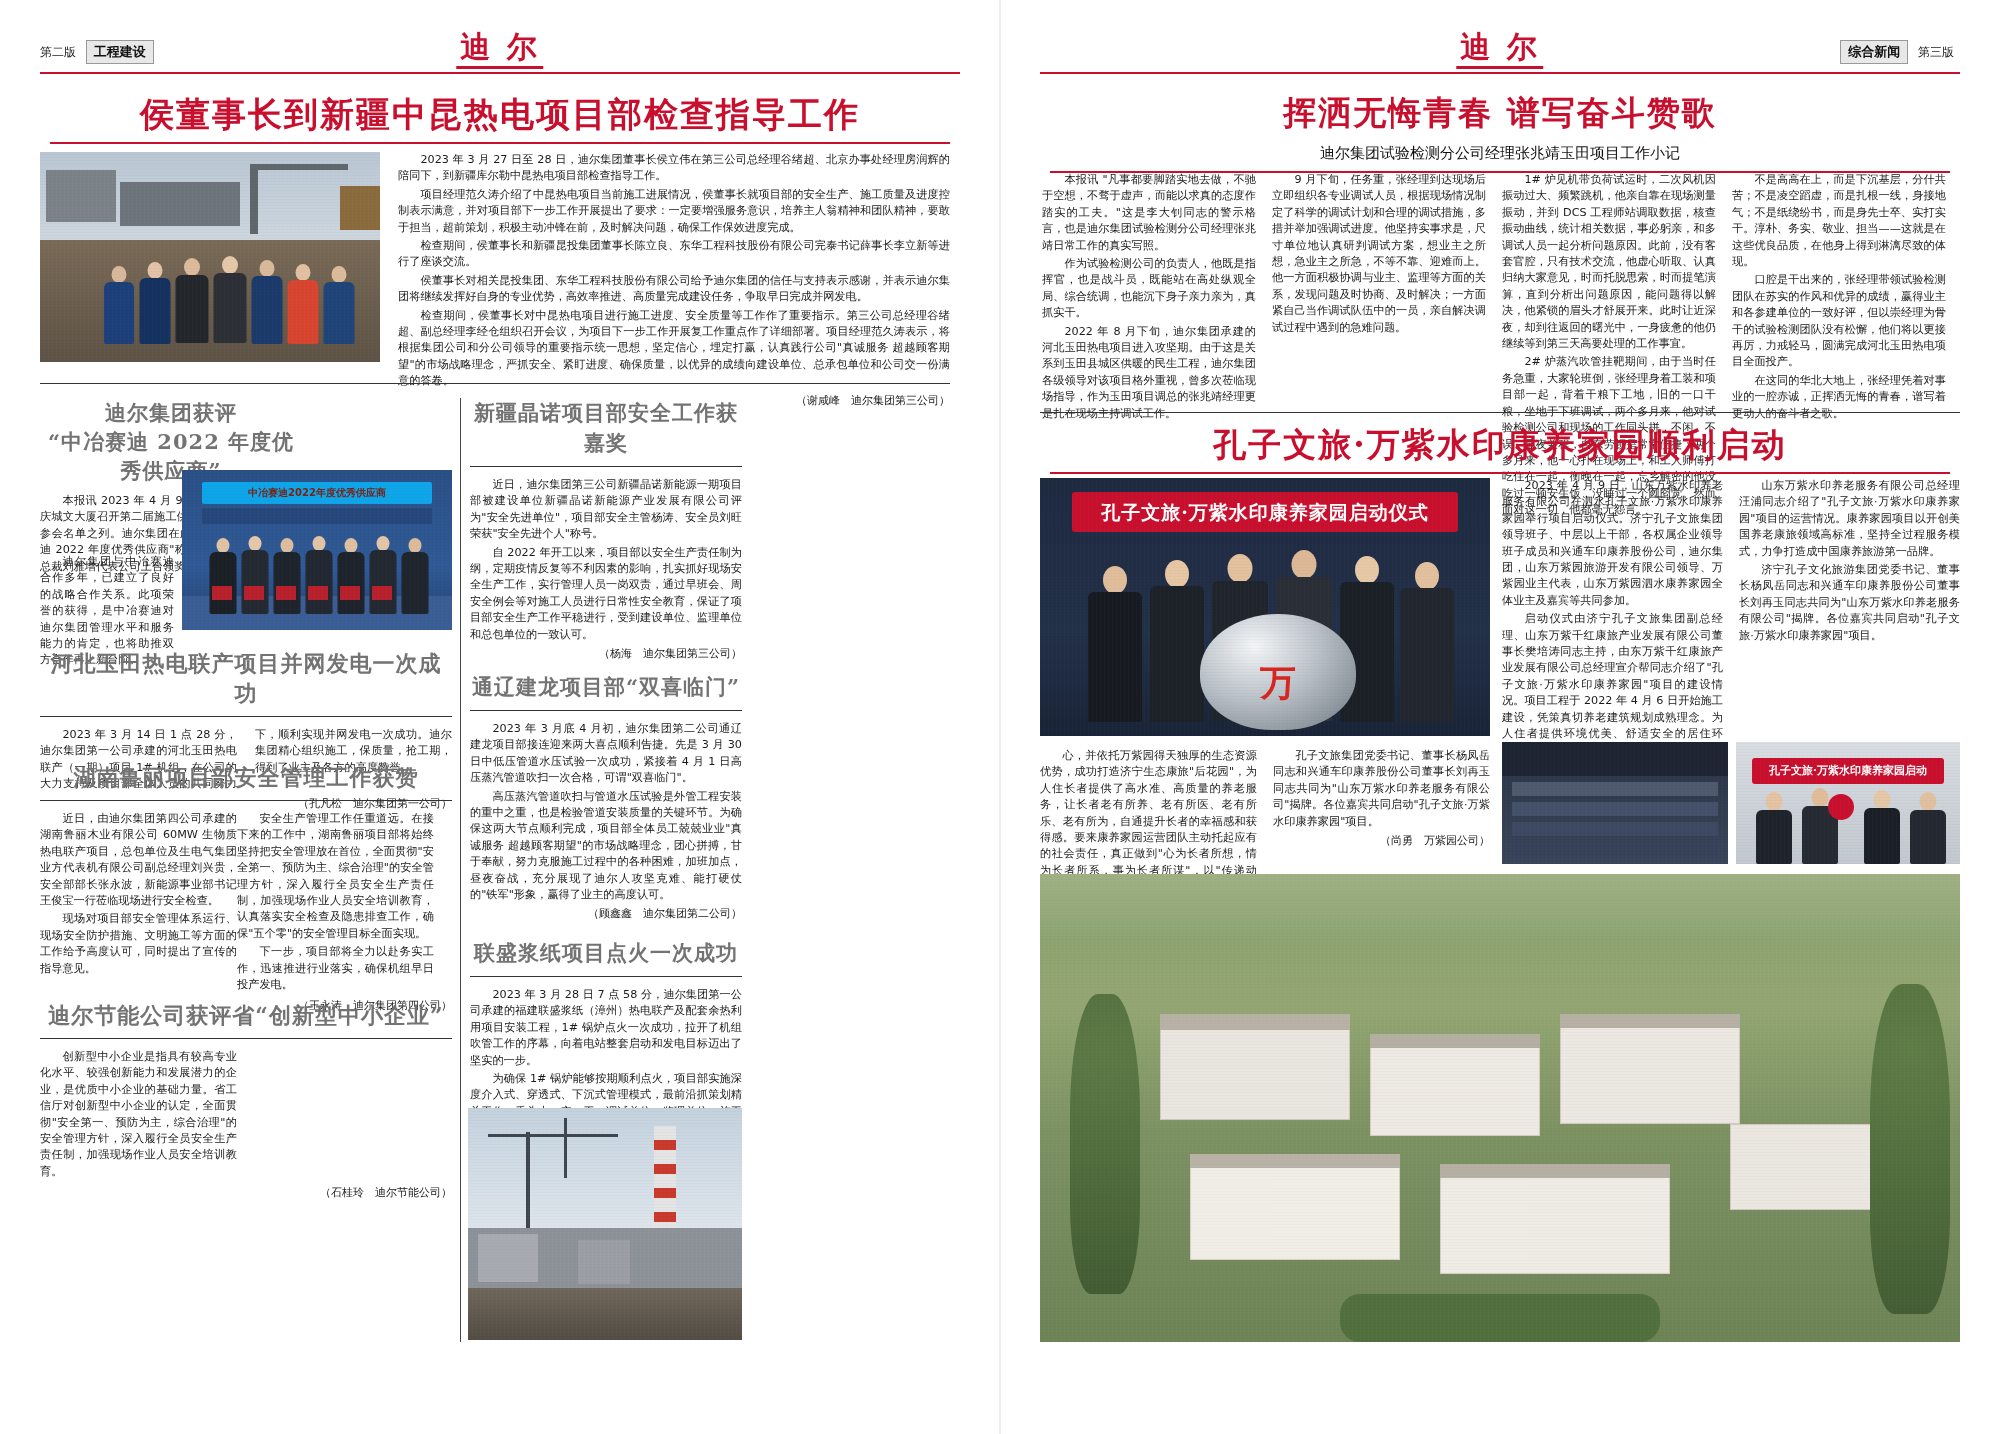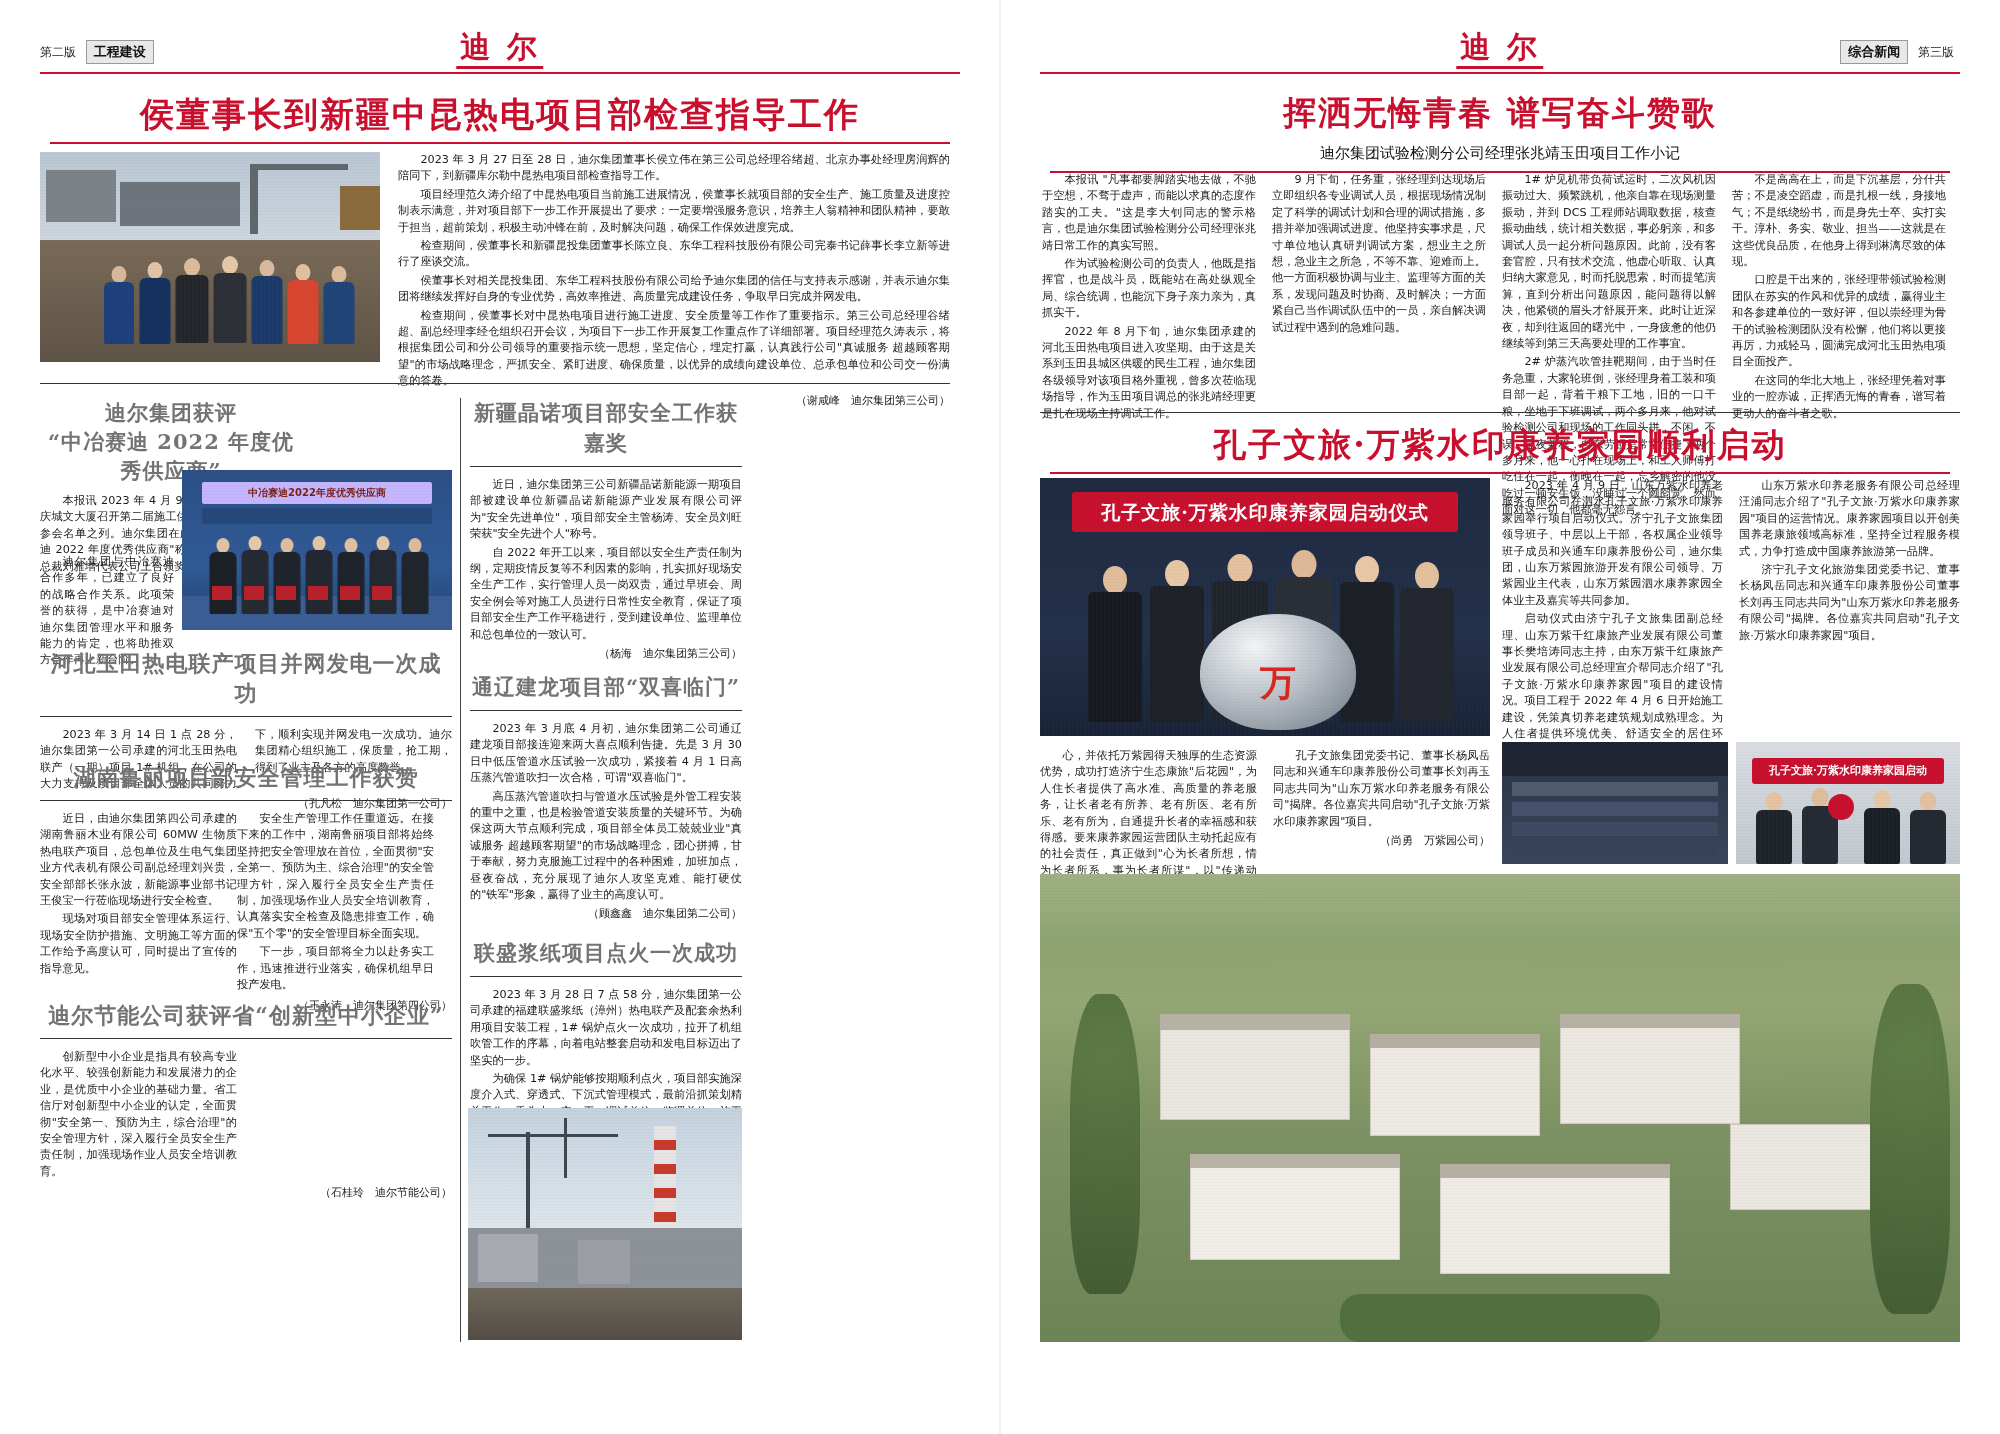--- a/index.html
+++ b/index.html
@@ -227,21 +227,21 @@
     <div style="position:absolute;top:398px;left:40px;width:262px;">
       <div class="headline-black" style="white-space:pre-line;font-size:21px;line-height:29px;">迪尔集团获评
 “中冶赛迪 2022 年度优秀供应商”</div>
       <div class="col-text" style="margin-top:8px;">
         <p>本报讯 2023 年 4 月 9 日，中冶赛迪集团在重庆城文大厦召开第二届施工供应商大会。迪尔集团在参会名单之列。迪尔集团在此次大会被授予"中冶赛迪 2022 年度优秀供应商"称号，迪尔集团董事、副总裁刘雅增代表公司上台领奖。</p>
       </div>
     </div>
 
     <div class="photo" style="position:absolute;top:470px;left:182px;width:270px;height:160px;">
       <div class="ph-sky" style="background:linear-gradient(#2b4f86,#2f5a96 60%,#24416e 100%);"></div>
-      <div style="position:absolute;left:20px;top:12px;width:230px;height:22px;background:#c4b5fd;border-radius:2px;color:#7a2216;font-size:10px;font-weight:bold;text-align:center;line-height:22px;font-family:'DejaVu Sans',sans-serif;">中冶赛迪2022年度优秀供应商</div>
+      <div style="position:absolute;left:20px;top:12px;width:230px;height:22px;background:#0ea5e9;border-radius:2px;color:#7a2216;font-size:10px;font-weight:bold;text-align:center;line-height:22px;font-family:'DejaVu Sans',sans-serif;">中冶赛迪2022年度优秀供应商</div>
       <div style="position:absolute;left:20px;top:38px;width:230px;height:16px;background:#26477b;"></div>
       <div style="position:absolute;left:0;bottom:0;width:270px;height:34px;background:#3a5d95;"></div>
       <div class="person" style="left:26px;width:30px;height:92px;">
         <div class="head" style="top:0;width:13px;height:15px;background:#e0c2a4;"></div>
         <div class="body" style="top:14px;width:27px;height:62px;background:#1b2026;"></div>
       </div>
       <div class="person" style="left:58px;width:30px;height:94px;">
         <div class="head" style="top:0;width:13px;height:15px;background:#e5c8aa;"></div>
         <div class="body" style="top:14px;width:27px;height:64px;background:#242a31;"></div>
       </div>

